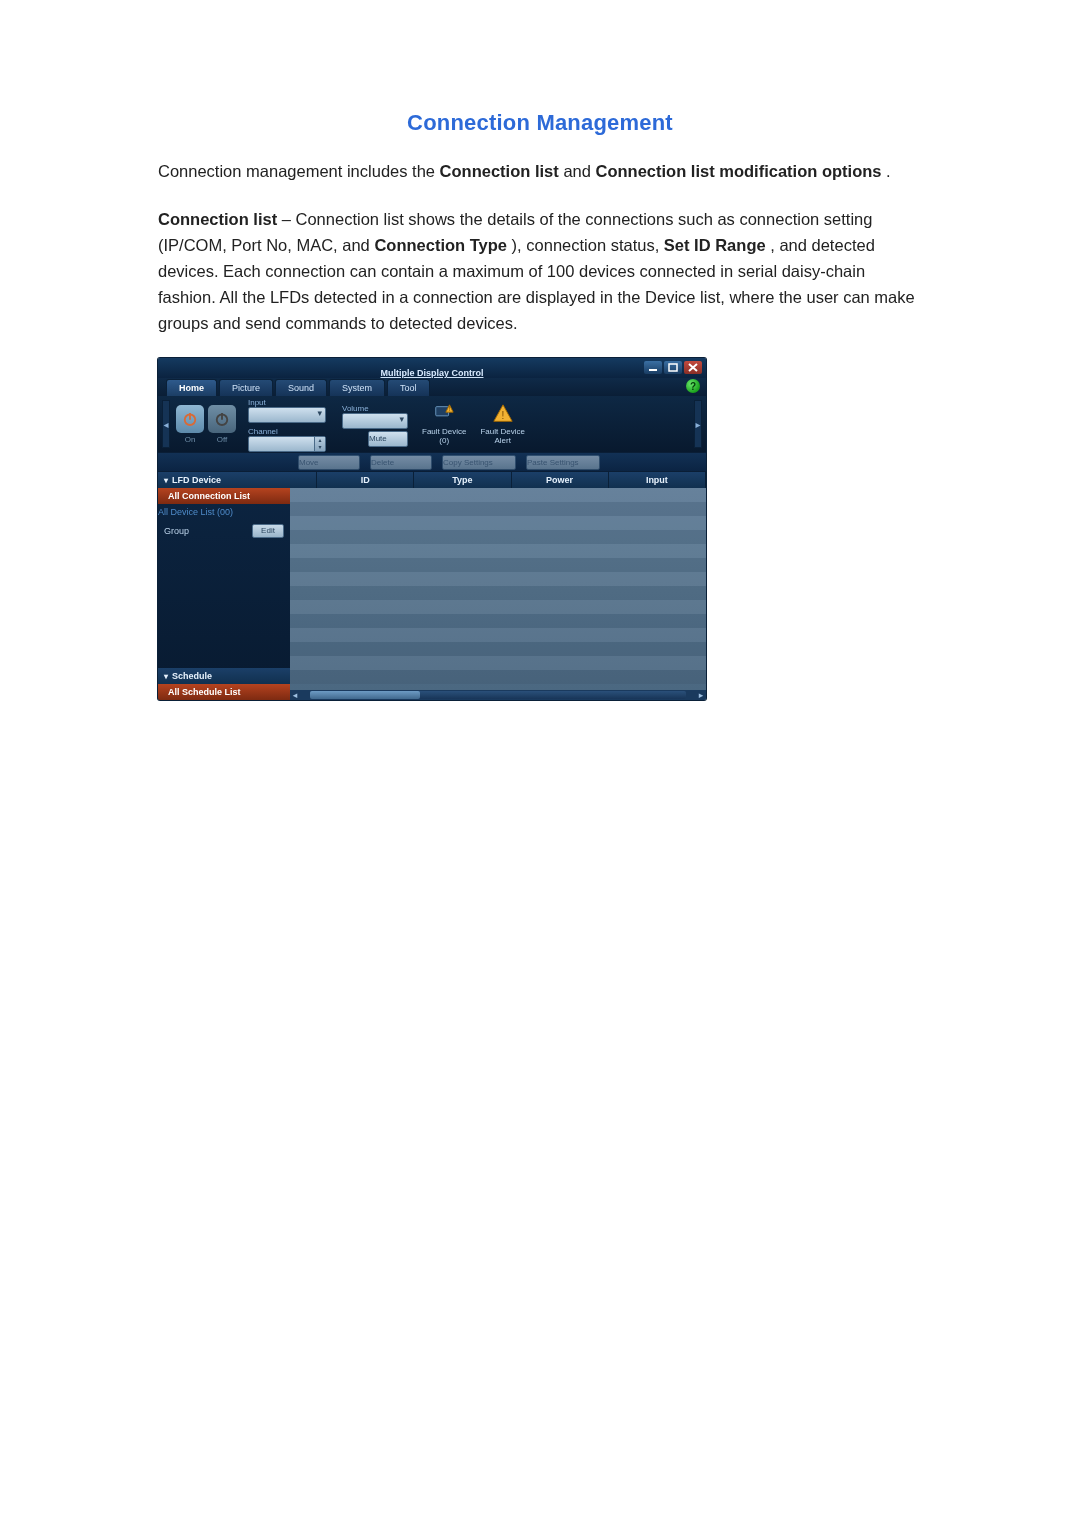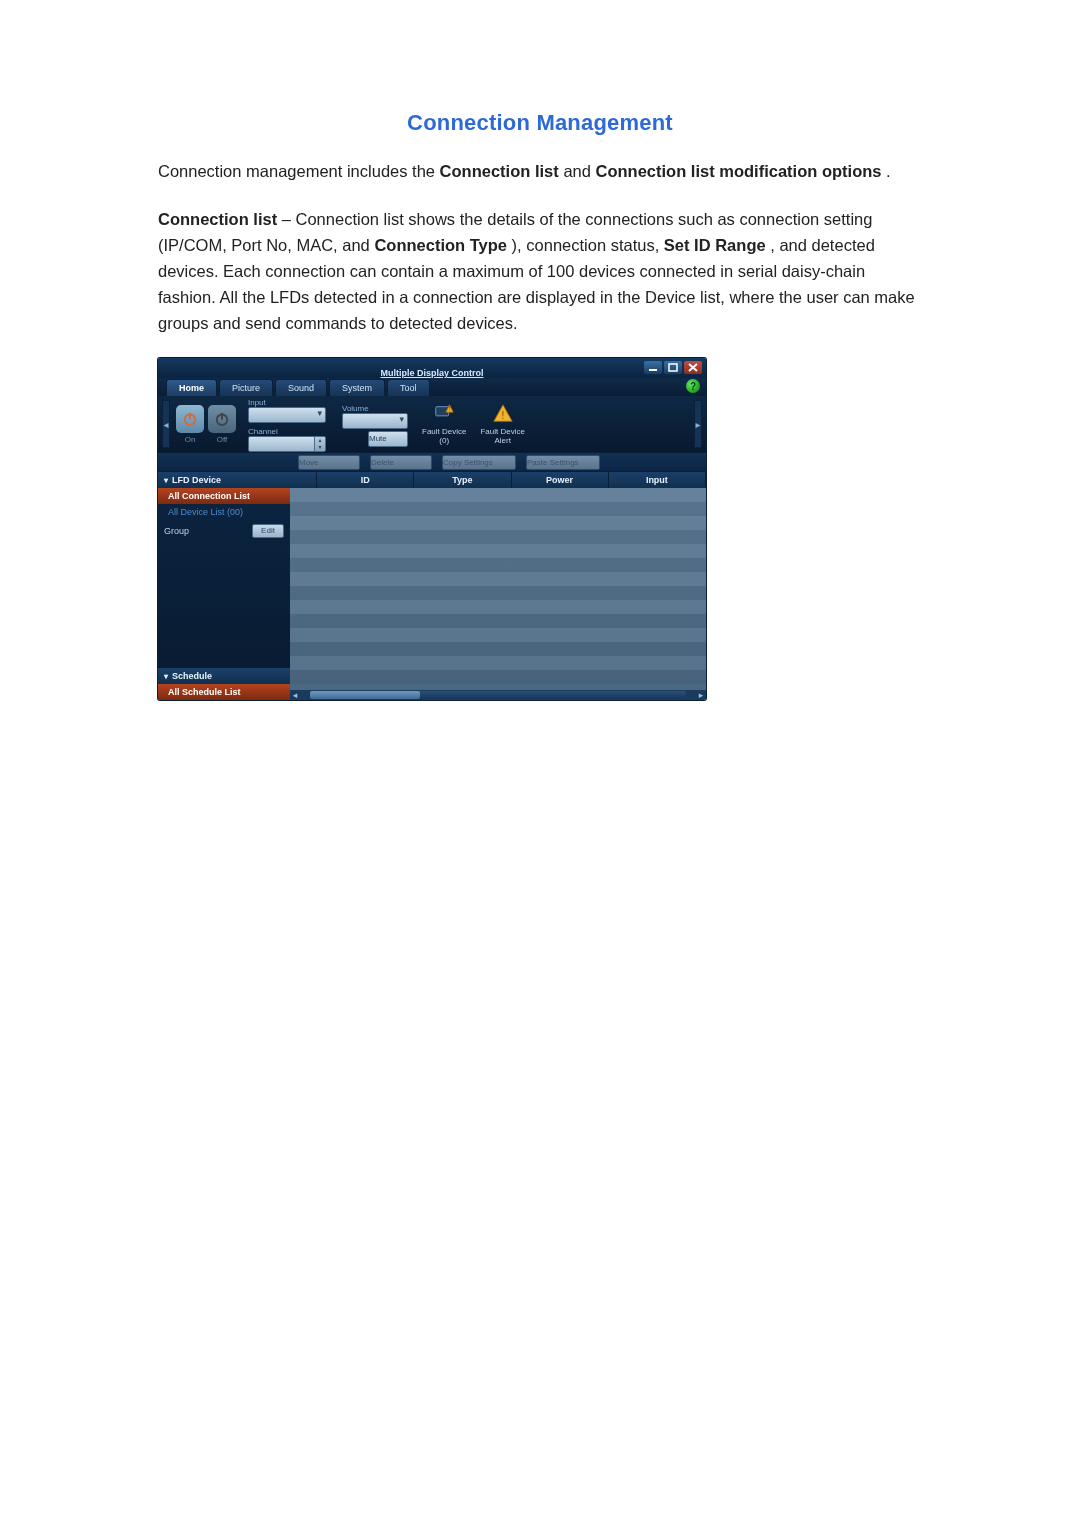--- a/index.html
+++ b/index.html
@@ -204,21 +204,21 @@
     height:16px;background:linear-gradient(#1b3f68,#11304f);
     display:flex;align-items:center;gap:4px;padding-left:6px;
     color:#e6f1fc;font-size:9px;font-weight:700;
   }
   .side-sel{
     height:16px;background:linear-gradient(#b5431f,#7d2a11);
     color:#fff;font-size:9px;display:flex;align-items:center;padding-left:10px;font-weight:700;
   }
   .side-item{
     height:16px;color:#4f8bc9;font-size:9px;
-    display:flex;align-items:center;padding-left:10px;
+    display:flex;align-items:center;
   }
   .side-group{
     display:flex;align-items:center;justify-content:space-between;
     padding:4px 6px;
   }
   .side-group .gl{color:#bcd3ea;font-size:9px;}
   .side-group .edit-btn{
     width:30px;height:12px;border-radius:2px;
     background:linear-gradient(#c7d9e8,#9ab5ca);
     border:1px solid #4a6a88;color:#2c4760;font-size:8px;text-align:center;line-height:12px;

